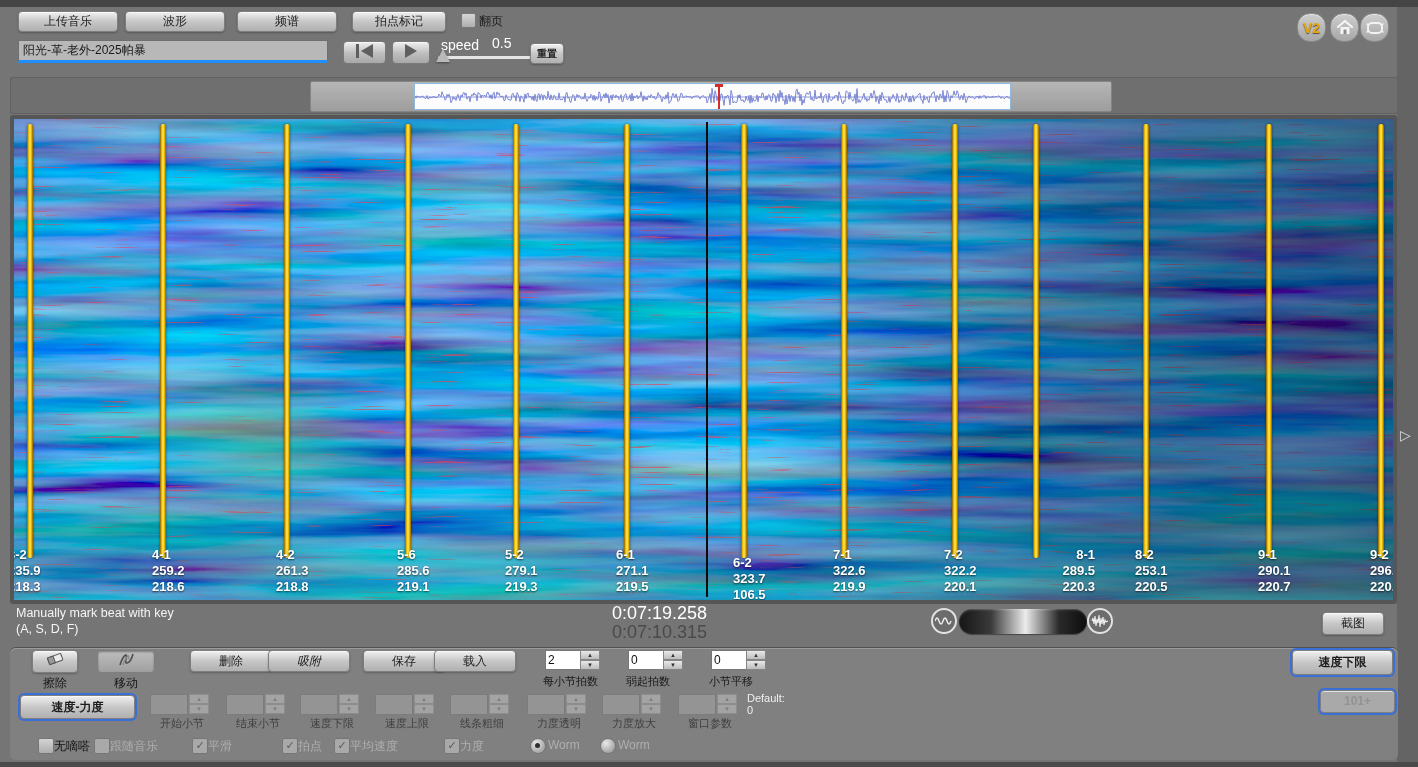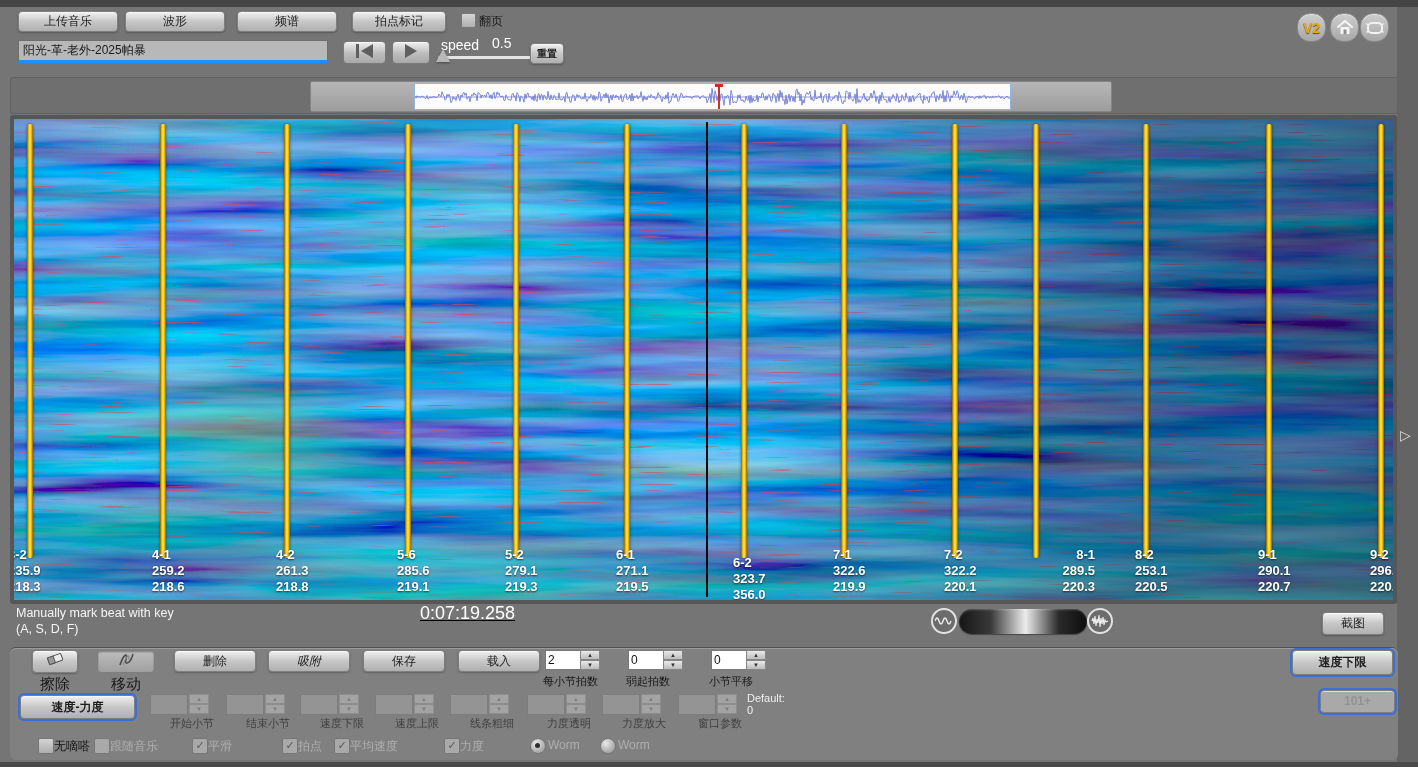--- a/index.html
+++ b/index.html
@@ -65,45 +65,45 @@
         background:radial-gradient(ellipse,rgba(95,180,105,.5),rgba(0,0,0,0) 65%);filter:blur(6px);}
   .beat-line{position:absolute;top:5px;width:6px;height:434px;border-radius:3px;
              background:linear-gradient(90deg,#8a5f00,#f7c500 30%,#ffe76a 50%,#f7c500 70%,#8a5f00);
              box-shadow:0 0 3px rgba(0,0,0,.45);}
   .beat-label{position:absolute;top:428px;width:70px;color:#fff;font-size:13px;font-weight:bold;
               line-height:16px;text-shadow:0 1px 2px rgba(0,0,0,.65);white-space:nowrap;}
   .spec-playhead{position:absolute;left:692px;top:3px;width:2px;height:475px;background:#0c0c0c;}
 
   
   .hint{position:absolute;left:16px;top:606px;color:#f5f5f5;font-size:12.5px;line-height:15.5px;}
-  .time-block{position:absolute;left:420px;top:604px;width:277px;text-align:left;line-height:19px;text-decoration:underline;}
+  .time-block{position:absolute;left:430px;top:604px;width:277px;text-align:right;line-height:19px;}
   .time-main{font-size:18px;color:#ffffff;}
   .time-sub{font-size:18px;color:#4a4a4a;}
   .vol-icon{position:absolute;top:608px;width:22px;height:22px;border-radius:50%;border:2px solid #e2e2e2;
             background:#6c6c6c;display:flex;align-items:center;justify-content:center;}
   .vol-pill{position:absolute;left:959px;top:609px;width:128px;height:25px;border-radius:13px;
             background:linear-gradient(90deg,#151515,#3a3a3a 25%,#ececec 52%,#2a2a2a 78%,#0d0d0d);
             box-shadow:inset 0 1px 2px rgba(255,255,255,.25),0 1px 1px rgba(0,0,0,.4);}
 
   
   .tool-panel{position:absolute;left:10px;top:648px;width:1388px;height:112px;background:#808080;
               border-radius:6px;box-shadow:inset 0 1px 0 #9b9b9b, 0 -1px 0 #515151;}
   .tool-btn{position:absolute;top:2px;height:23px;}
   .tool-btn.active{background:linear-gradient(180deg,#bdbdbd,#a0a0a0);box-shadow:inset 0 1px 2px rgba(0,0,0,.35);}
-  .tool-lbl{position:absolute;top:27px;font-size:15px;color:#161616;text-align:center;}
+  .tool-lbl{position:absolute;top:27px;font-size:12px;color:#161616;text-align:center;}
   .act-btn{top:2px;width:82px;height:22px;}
   .num-input{position:absolute;top:2px;width:32px;height:18px;background:#fff;border:1px solid #777;
              font-size:12px;color:#111;padding:0 2px;font-family:"Liberation Sans",sans-serif;}
   .spin{position:absolute;top:2px;width:20px;height:20px;display:flex;flex-direction:column;}
   .spin span{flex:1;display:flex;align-items:center;justify-content:center;font-size:6px;color:#333;
              background:linear-gradient(180deg,#e9e9e9,#bdbdbd);border:1px solid #858585;cursor:pointer;}
   .spin.disabled span{color:#7c7c7c;background:#a3a3a3;border-color:#8d8d8d;cursor:default;}
   .num-lbl{position:absolute;top:26px;font-size:11px;color:#161616;white-space:nowrap;}
   .pbox{position:absolute;top:46px;width:36px;height:19px;background:#949494;border:1px solid #7c7c7c;}
-  .plbl{position:absolute;top:68px;width:64px;font-size:11px;color:#3f3f3f;text-align:right;white-space:nowrap;}
+  .plbl{position:absolute;top:68px;width:64px;font-size:11px;color:#3f3f3f;text-align:center;white-space:nowrap;}
   .default-text{position:absolute;left:737px;top:44px;font-size:11px;color:#efefef;line-height:12px;}
   .cbx{position:absolute;top:90px;width:14px;height:14px;border:1px solid #767676;border-radius:2px;
        background:linear-gradient(180deg,#d4d4d4,#adadad);font-size:11px;line-height:13px;text-align:center;color:#585858;}
   .cbx.dis{background:#a9a9a9;}
   .cbx-lbl{position:absolute;top:90px;font-size:12px;white-space:nowrap;}
   .cbx-lbl.on{color:#101010;}
   .cbx-lbl.off{color:#aeaeae;}
   .radio{position:absolute;top:90px;width:14px;height:14px;border-radius:50%;border:1px solid #767676;
          background:radial-gradient(circle at 35% 30%,#e9e9e9,#a8a8a8 70%);}
   .radio .dot{position:absolute;left:4px;top:4px;width:5px;height:5px;border-radius:50%;background:#2e2e2e;}
@@ -220,21 +220,21 @@
         <div class="beat-line" style="left: 610px;"></div>
         <div class="beat-label" style="left: 602px;">
           <div>6-1</div>
           <div>271.1</div>
           <div>219.5</div>
         </div>
         <div class="beat-line" style="left: 727px;"></div>
         <div class="beat-label" style="left: 719px; margin-top: 8px;">
           <div>6-2</div>
           <div>323.7</div>
-          <div>356.0</div>
+          <div>106.5</div>
         </div>
         <div class="beat-line" style="left: 827px;"></div>
         <div class="beat-label" style="left: 819px;">
           <div>7-1</div>
           <div>322.6</div>
           <div>219.9</div>
         </div>
         <div class="beat-line" style="left: 938px;"></div>
         <div class="beat-label" style="left: 930px;">
           <div>7-2</div>
@@ -272,20 +272,21 @@
 <div class="right-rail">
   <span class="rail-arrow">▷</span>
 </div>
 
 <div class="hint">
   <div>Manually mark beat with key</div>
   <div>(A, S, D, F)</div>
 </div>
 <div class="time-block">
   <div class="time-main">0:07:19.258</div>
+  <div class="time-sub">0:07:10.315</div>
 </div>
 <div class="vol-icon" style="left:931px">
   <svg width="18" height="12" viewBox="0 0 18 12">
     <path d="M0 6 Q2 0 4 6 Q6 12 8 6 Q10 0 12 6 Q14 12 16 6" fill="none" stroke="#f0f0f0" stroke-width="1.4"></path>
   </svg>
 </div>
 <div class="vol-pill"></div>
 <div class="vol-icon" style="left:1087px">
   <svg width="18" height="14" viewBox="0 0 18 14">
     <path d="M1 7 L2 4 L3 10 L4 2 L5 12 L6 5 L7 9 L8 1 L9 13 L10 4 L11 10 L12 3 L13 11 L14 6 L15 8 L17 7" fill="none" stroke="#f0f0f0" stroke-width="1.1"></path>
@@ -305,24 +306,24 @@
   <div class="tool-lbl" style="left:22px;width:46px">擦除</div>
   <button class="btn tool-btn active" style="left:87px;width:58px">
     <svg width="22" height="16" viewBox="0 0 22 16">
       <path d="M5 14 C9 2, 13 2, 11 8 C9 14, 15 14, 18 3" fill="none" stroke="#4e4e4e" stroke-width="1.6"></path>
       <path d="M8 14 C12 3, 15 3, 13.5 8" fill="none" stroke="#8a8a8a" stroke-width="1.2"></path>
     </svg>
   </button>
   <div class="tool-lbl" style="left:87px;width:58px">移动</div>
 
   <div id="act-row">
-      <button class="btn act-btn" style="left: 164px;">删除</button>
+      <button class="btn act-btn" style="left: 180px;">删除</button>
       <button class="btn act-btn" style="left: 258px; font-style: italic;">吸附</button>
       <button class="btn act-btn" style="left: 353px;">保存</button>
-      <button class="btn act-btn" style="left: 448px;">载入</button>
+      <button class="btn act-btn" style="left: 424px;">载入</button>
     </div>
   <div id="beat-spinners">
       <input class="num-input" value="2" style="left: 535px;">
       <div class="spin" style="left: 570px;">
         <span>▲</span>
         <span>▼</span>
       </div>
       <div class="num-lbl" style="left: 533px;">每小节拍数</div>
       <input class="num-input" value="0" style="left: 618px;">
       <div class="spin" style="left: 653px;">

